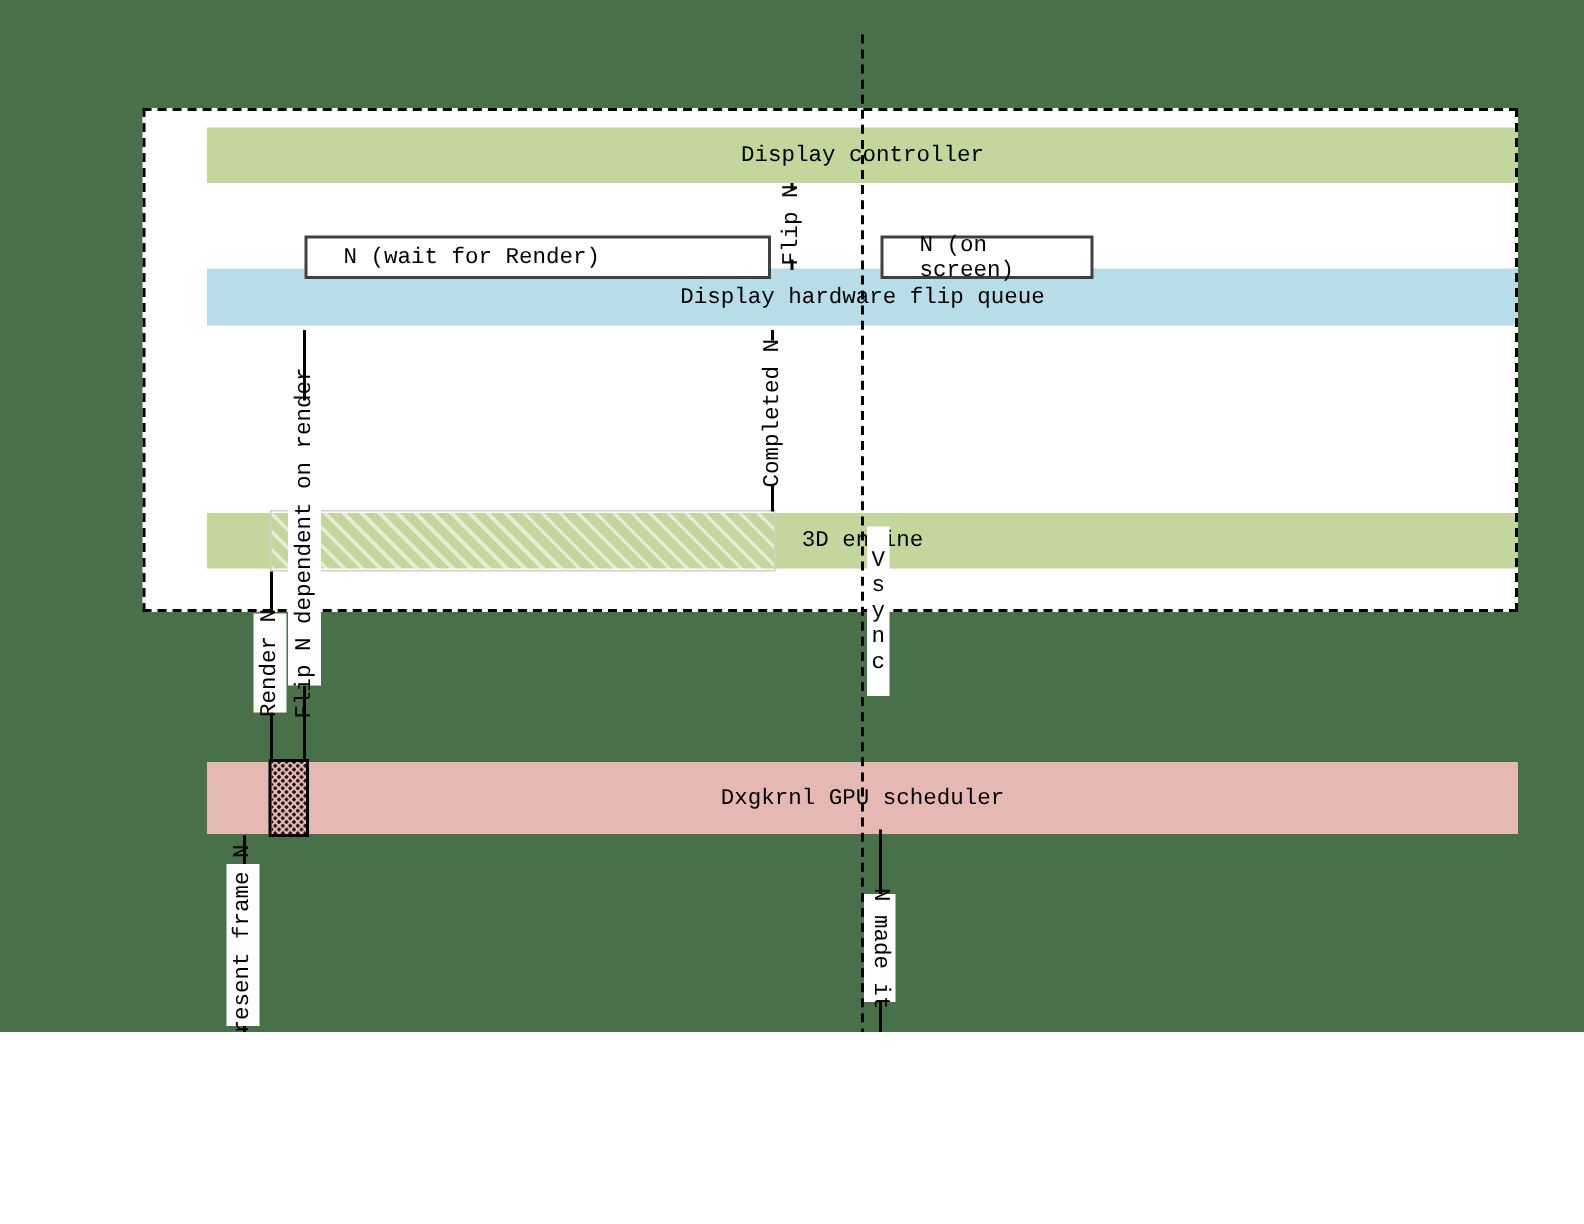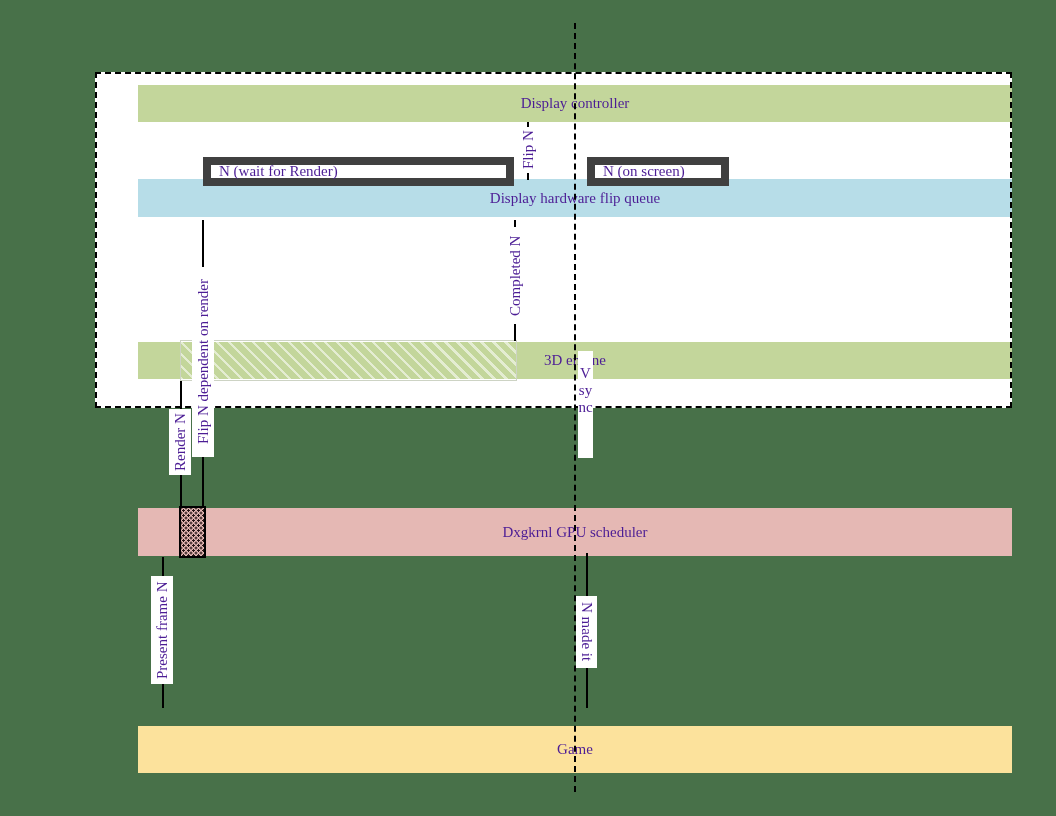--- a/index.html
+++ b/index.html
@@ -1,19 +1,19 @@
 <!DOCTYPE html>
 <html><head>
 <meta charset="utf-8">
 <style>
   * { margin:0; padding:0; box-sizing:border-box; }
   html,body { width:1056px; height:816px; }
   .stage {
-    position:relative; width:1056px; height:816px; overflow:hidden;
-    font-family:Liberation Serif, serif; font-size:15px; color:#4c1d95;
+    position:relative; width:1056px; height:688px; overflow:hidden;
+    font-family:Liberation Mono, monospace; font-size:15px; color:#000000;
   }
   
   .frame-bg   { position:absolute; left:95px; top:72px; width:917px; height:336px; background:#ffffff; z-index:1; }
   .frame-border{ position:absolute; left:95px; top:72px; width:917px; height:336px; border:2px dashed #000; background:transparent; z-index:3; pointer-events:none; }
 
   
   .lane { position:absolute; left:138px; width:874px; display:flex; align-items:center; justify-content:center; z-index:2; }
   .lane span { white-space:nowrap; }
   #lane-0 { top:85px;  height:37px; }
   #lane-1 { top:179px; height:38px; }
@@ -32,22 +32,22 @@
     position:absolute; left:179px; top:506px; width:27px; height:52px; z-index:3;
     border:2px solid #000; background-color:#e5b8b4;
     background-image:radial-gradient(#241414 1px, transparent 1.3px), radial-gradient(#241414 1px, transparent 1.3px);
     background-size:5px 5px; background-position:0 0, 2.5px 2.5px;
   }
 
   
   .vline { position:absolute; left:574px; top:23px; height:769px; width:0; border-left:2px dashed #000; z-index:4; }
 
   
-  .fbox { position:absolute; top:157px; height:29px; background:#fff; border:8px solid #404040;
-          display:flex; align-items:center; padding-left:8px; z-index:3; }
+  .fbox { position:absolute; top:157px; height:29px; background:#fff; border:2px solid #404040;
+          display:flex; align-items:center; padding-left:24px; z-index:3; }
   #box-wait     { left:203px; width:311px; }
   #box-onscreen { left:587px; width:142px; }
 
   
   .evline { position:absolute; width:2px; background:#000; z-index:5; }
   #ln-flip      { left:527px; top:122px; height:58px;  }
   #ln-completed { left:514px; top:220px; height:121px; }
   #ln-flipdep   { left:202px; top:220px; height:288px; }
   #ln-render    { left:180px; top:381px; height:127px; }
   #ln-present   { left:162px; top:557px; height:151px; }

